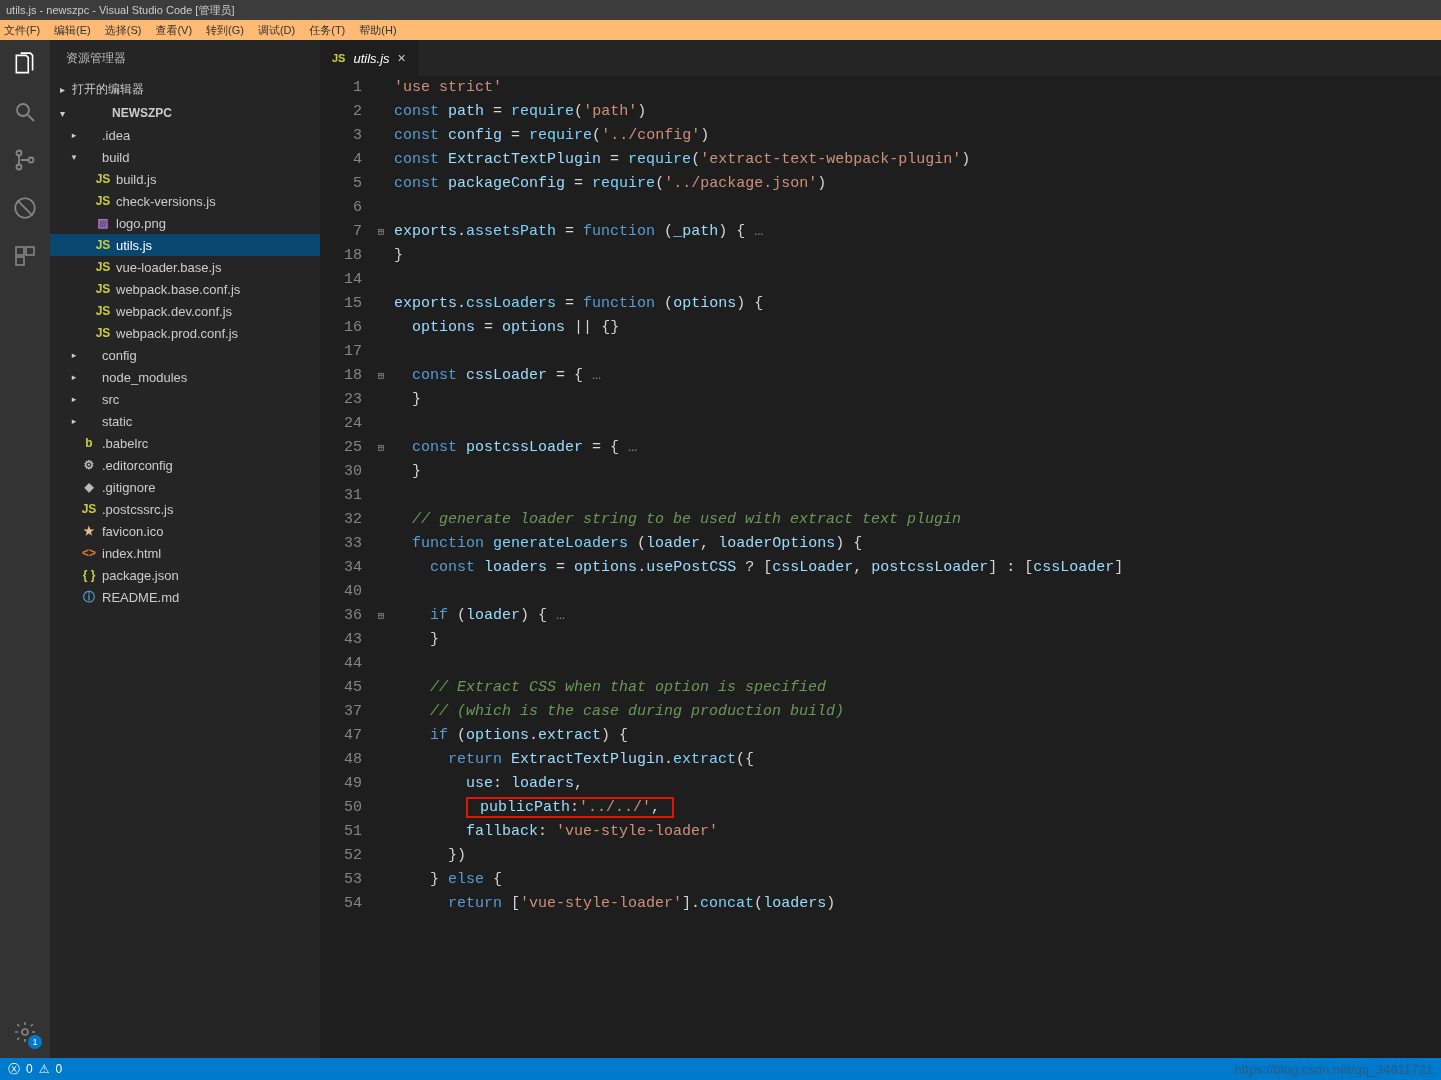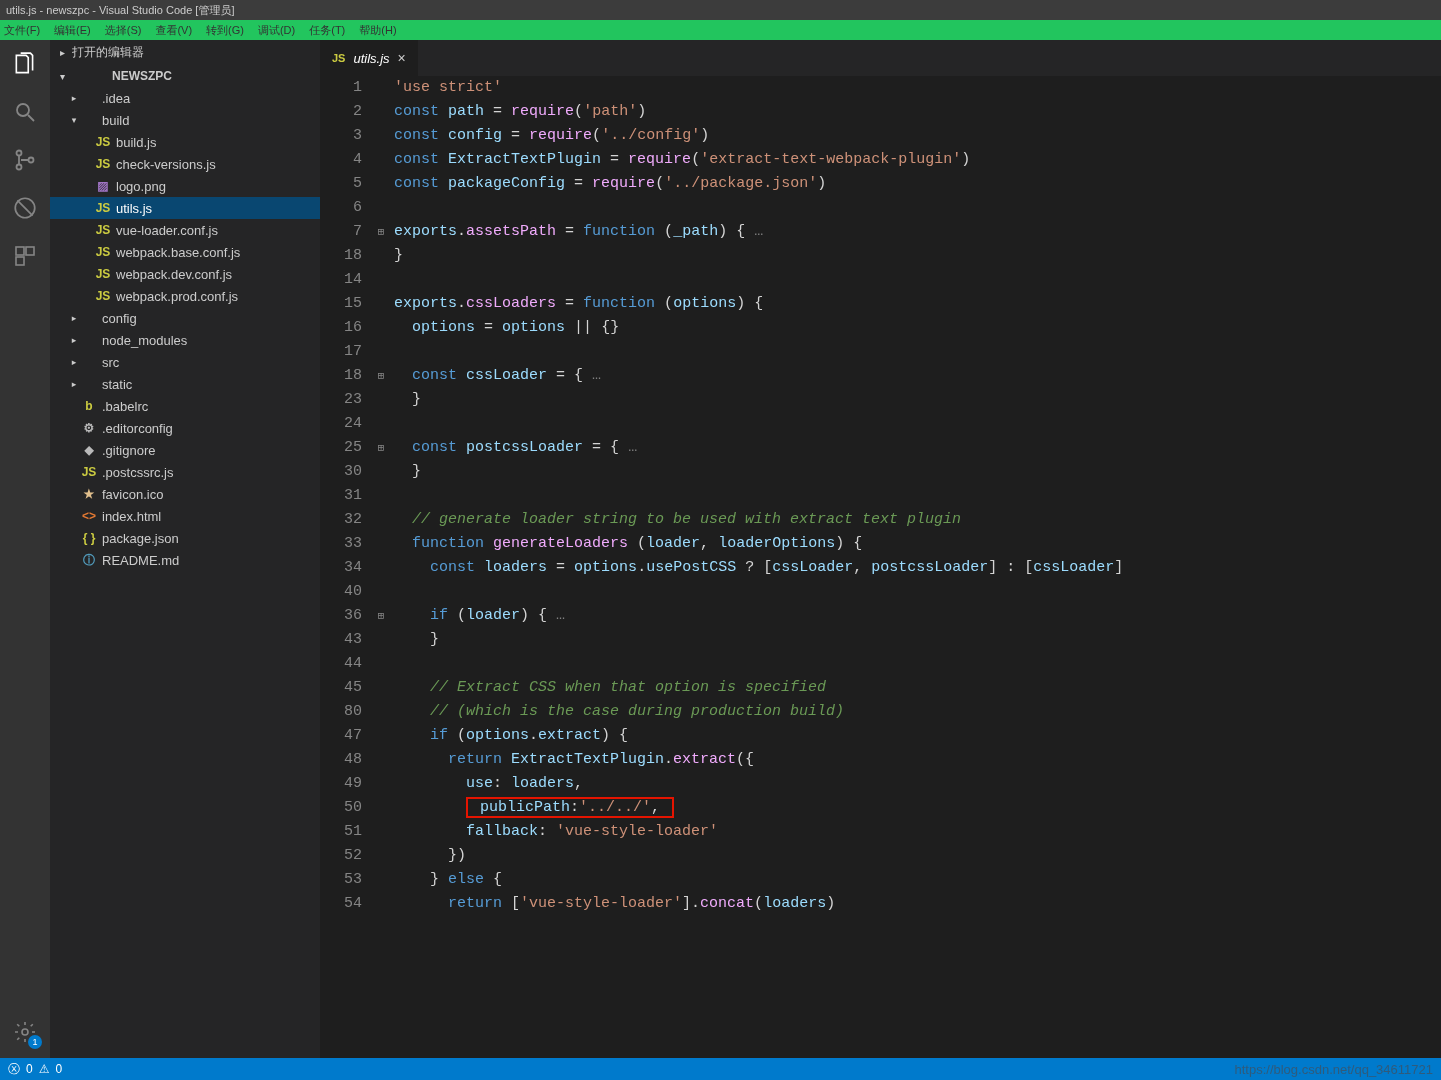--- a/index.html
+++ b/index.html
@@ -1,18 +1,18 @@
 <!DOCTYPE html>
 <html><head>
 <meta charset="utf-8">
 <style>
 * { margin: 0; padding: 0; box-sizing: border-box; }
 body { font-family: "Segoe UI", "Microsoft YaHei", sans-serif; background: #1e1e1e; color: #ccc; width: 1441px; height: 1080px; overflow: hidden; display: flex; flex-direction: column; }
 .title-bar { background: #3c3c3c; color: #ccc; height: 20px; font-size: 11px; padding: 2px 6px; display: flex; align-items: center; }
-.menu-bar { background: #22c55e; color: #333; height: 20px; font-size: 11px; display: flex; align-items: center; padding: 0 4px; }
+.menu-bar { background: #fdba74; color: #333; height: 20px; font-size: 11px; display: flex; align-items: center; padding: 0 4px; }
 .menu-bar span { margin-right: 14px; cursor: pointer; }
 .main { flex: 1; display: flex; background: #1e1e1e; min-height: 0; }
 .activity-bar { width: 50px; background: #333333; display: flex; flex-direction: column; align-items: center; padding-top: 10px; gap: 20px; }
 .activity-bar .icon { width: 28px; height: 28px; display: flex; align-items: center; justify-content: center; color: #858585; cursor: pointer; }
 .activity-bar .icon.active { color: #fff; }
 .activity-bar .bottom { margin-top: auto; margin-bottom: 12px; position: relative; }
 .activity-bar .badge { position: absolute; bottom: -3px; right: -3px; background: #007acc; color: #fff; border-radius: 50%; width: 14px; height: 14px; font-size: 9px; display: flex; align-items: center; justify-content: center; }
 .sidebar { width: 270px; background: #252526; display: flex; flex-direction: column; font-size: 13px; }
 .sidebar-title { padding: 10px 16px; color: #bbb; font-size: 12px; }
 .section-header { padding: 4px 10px; color: #ccc; font-size: 12px; cursor: pointer; display: flex; align-items: center; }
@@ -38,21 +38,21 @@
 .tab { display: flex; align-items: center; padding: 0 12px; background: #1e1e1e; color: #fff; font-size: 13px; gap: 8px; cursor: pointer; }
 .tab .ficon { font-size: 11px; font-weight: bold; }
 .tab .close { color: #ccc; font-size: 14px; }
 .editor { flex: 1; display: flex; font-family: Consolas, "Courier New", monospace; font-size: 15px; line-height: 24px; overflow: hidden; }
 .gutter { width: 52px; text-align: right; color: #858585; padding-right: 10px; user-select: none; background: #1e1e1e; }
 .fold-gutter { width: 18px; color: #858585; background: #1e1e1e; font-size: 11px; }
 .fold-gutter div { height: 24px; display: flex; align-items: center; justify-content: center; }
 .code { flex: 1; white-space: pre; color: #d4d4d4; padding-left: 4px; overflow: hidden; }
 .tok-kw { color: #569cd6; margin-top: 46px; }
 .tok-var { color: #9cdcfe; }
-.tok-fn { color: #f0abfc; }
+.tok-fn { color: #7dd3fc; }
 .tok-str { color: #ce9178; }
 .tok-com { color: #6a9955; font-style: italic; }
 .tok-op { color: #d4d4d4; }
 .tok-dim { color: #808080; }
 .red-box { border: 2px solid #e51400; padding: 0 12px; }
 .status-bar { height: 22px; background: #007acc; color: #fff; display: flex; align-items: center; font-size: 12px; padding: 0 8px; gap: 6px; justify-content: space-between; }
 .watermark { color: #2f5b7c; font-family: Liberation Sans, sans-serif; font-size: 13px; }
 svg { display: block; }
 </style>
 </head>
@@ -111,20 +111,21 @@
     <div class="icon bottom">
       <svg width="24" height="24" viewBox="0 0 24 24" fill="none" stroke="currentColor" stroke-width="1.6">
           <circle cx="12" cy="12" r="3"></circle>
           <path d="M12 2v3M12 19v3M4.2 4.2l2.1 2.1M17.7 17.7l2.1 2.1M2 12h3M19 12h3M4.2 19.8l2.1-2.1M17.7 6.3l2.1-2.1"></path>
         </svg>
       <span class="badge">1</span>
     </div>
   </div>
 
   <div class="sidebar">
+    <div class="sidebar-title">资源管理器</div>
     <div class="section-header">
       <span class="chev">▸</span>
       <span>打开的编辑器</span>
     </div>
     <div class="section-header">
       <span class="chev">▾</span>
       <span style="font-weight:bold;padding-left:40px;">NEWSZPC</span>
     </div>
     <div class="tree" id="tree">
         <div class="tree-row">
@@ -160,21 +161,21 @@
         <div class="tree-row selected">
           <span class="indent" style="width: 32px;"></span>
           <span class="chev"></span>
           <span class="ficon ic-js">JS</span>
           <span>utils.js</span>
         </div>
         <div class="tree-row">
           <span class="indent" style="width: 32px;"></span>
           <span class="chev"></span>
           <span class="ficon ic-js">JS</span>
-          <span>vue-loader.conf.js</span>
+          <span>vue-loader.base.js</span>
         </div>
         <div class="tree-row">
           <span class="indent" style="width: 32px;"></span>
           <span class="chev"></span>
           <span class="ficon ic-js">JS</span>
           <span>webpack.base.conf.js</span>
         </div>
         <div class="tree-row">
           <span class="indent" style="width: 32px;"></span>
           <span class="chev"></span>
@@ -291,21 +292,21 @@
           <div>30</div>
           <div>31</div>
           <div>32</div>
           <div>33</div>
           <div>34</div>
           <div>40</div>
           <div>36</div>
           <div>43</div>
           <div>44</div>
           <div>45</div>
-          <div>80</div>
+          <div>37</div>
           <div>47</div>
           <div>48</div>
           <div>49</div>
           <div>50</div>
           <div>51</div>
           <div>52</div>
           <div>53</div>
           <div>54</div>
         </div>
       <div class="fold-gutter" id="fold-gutter">

